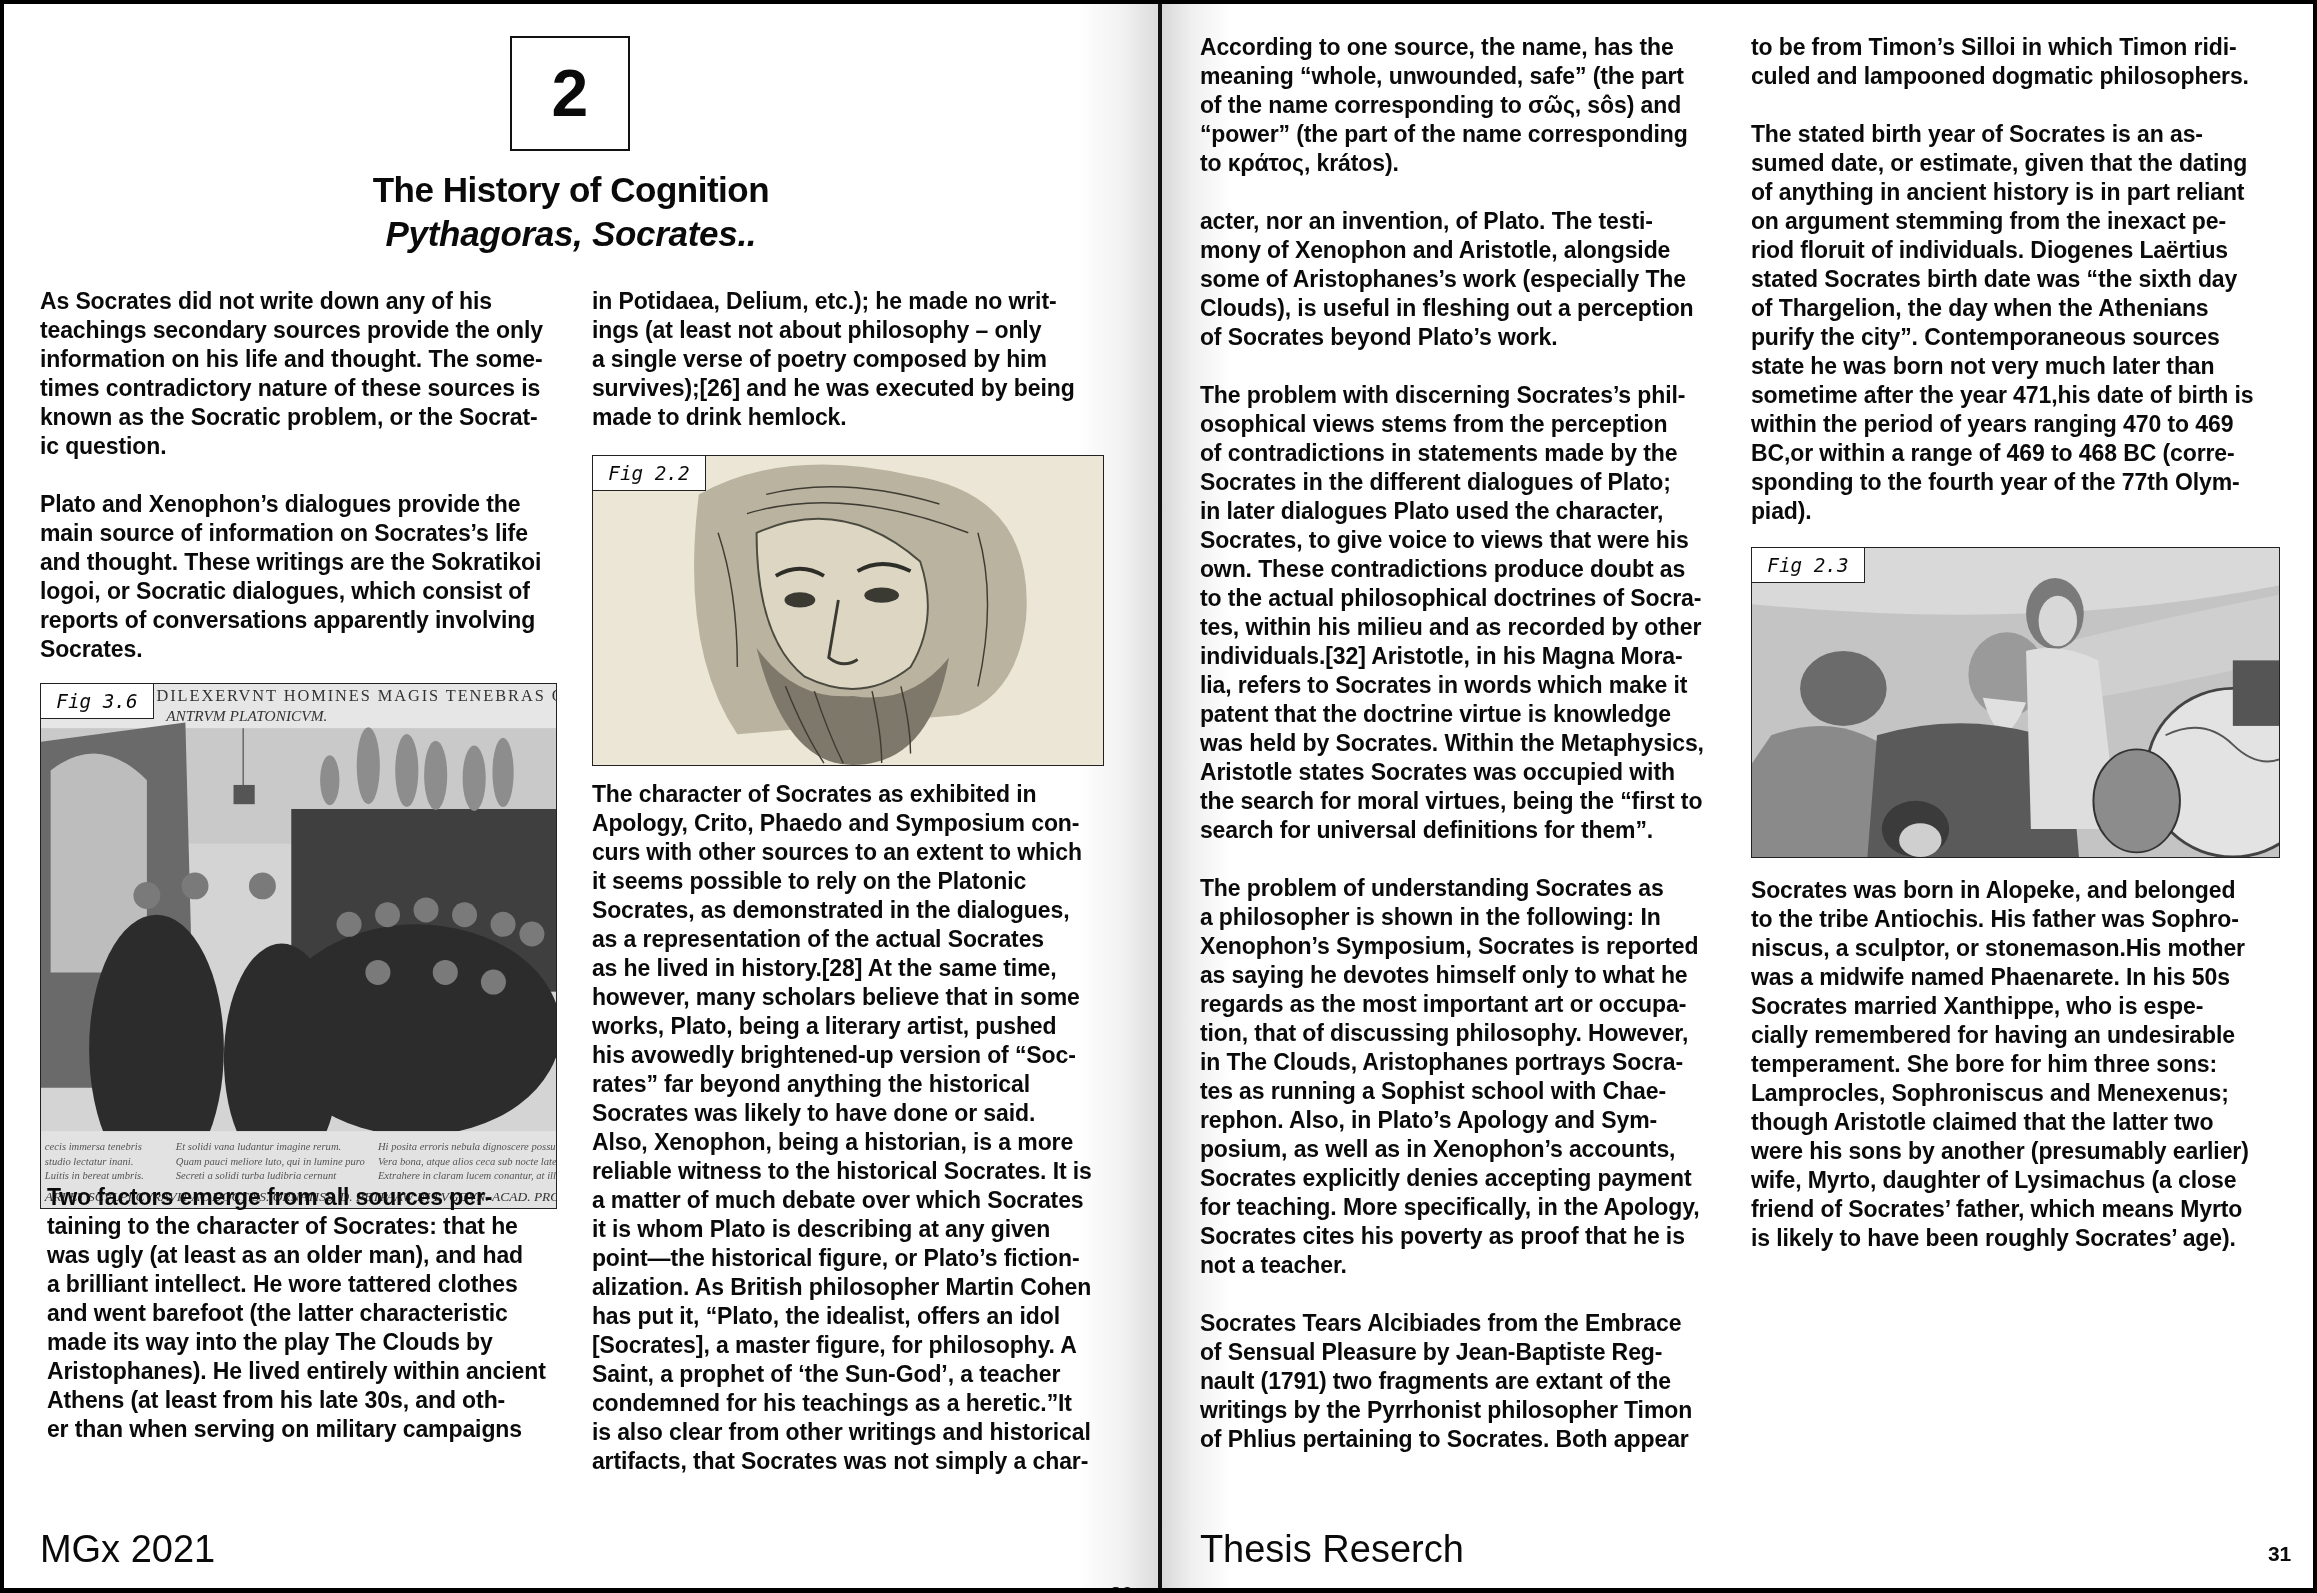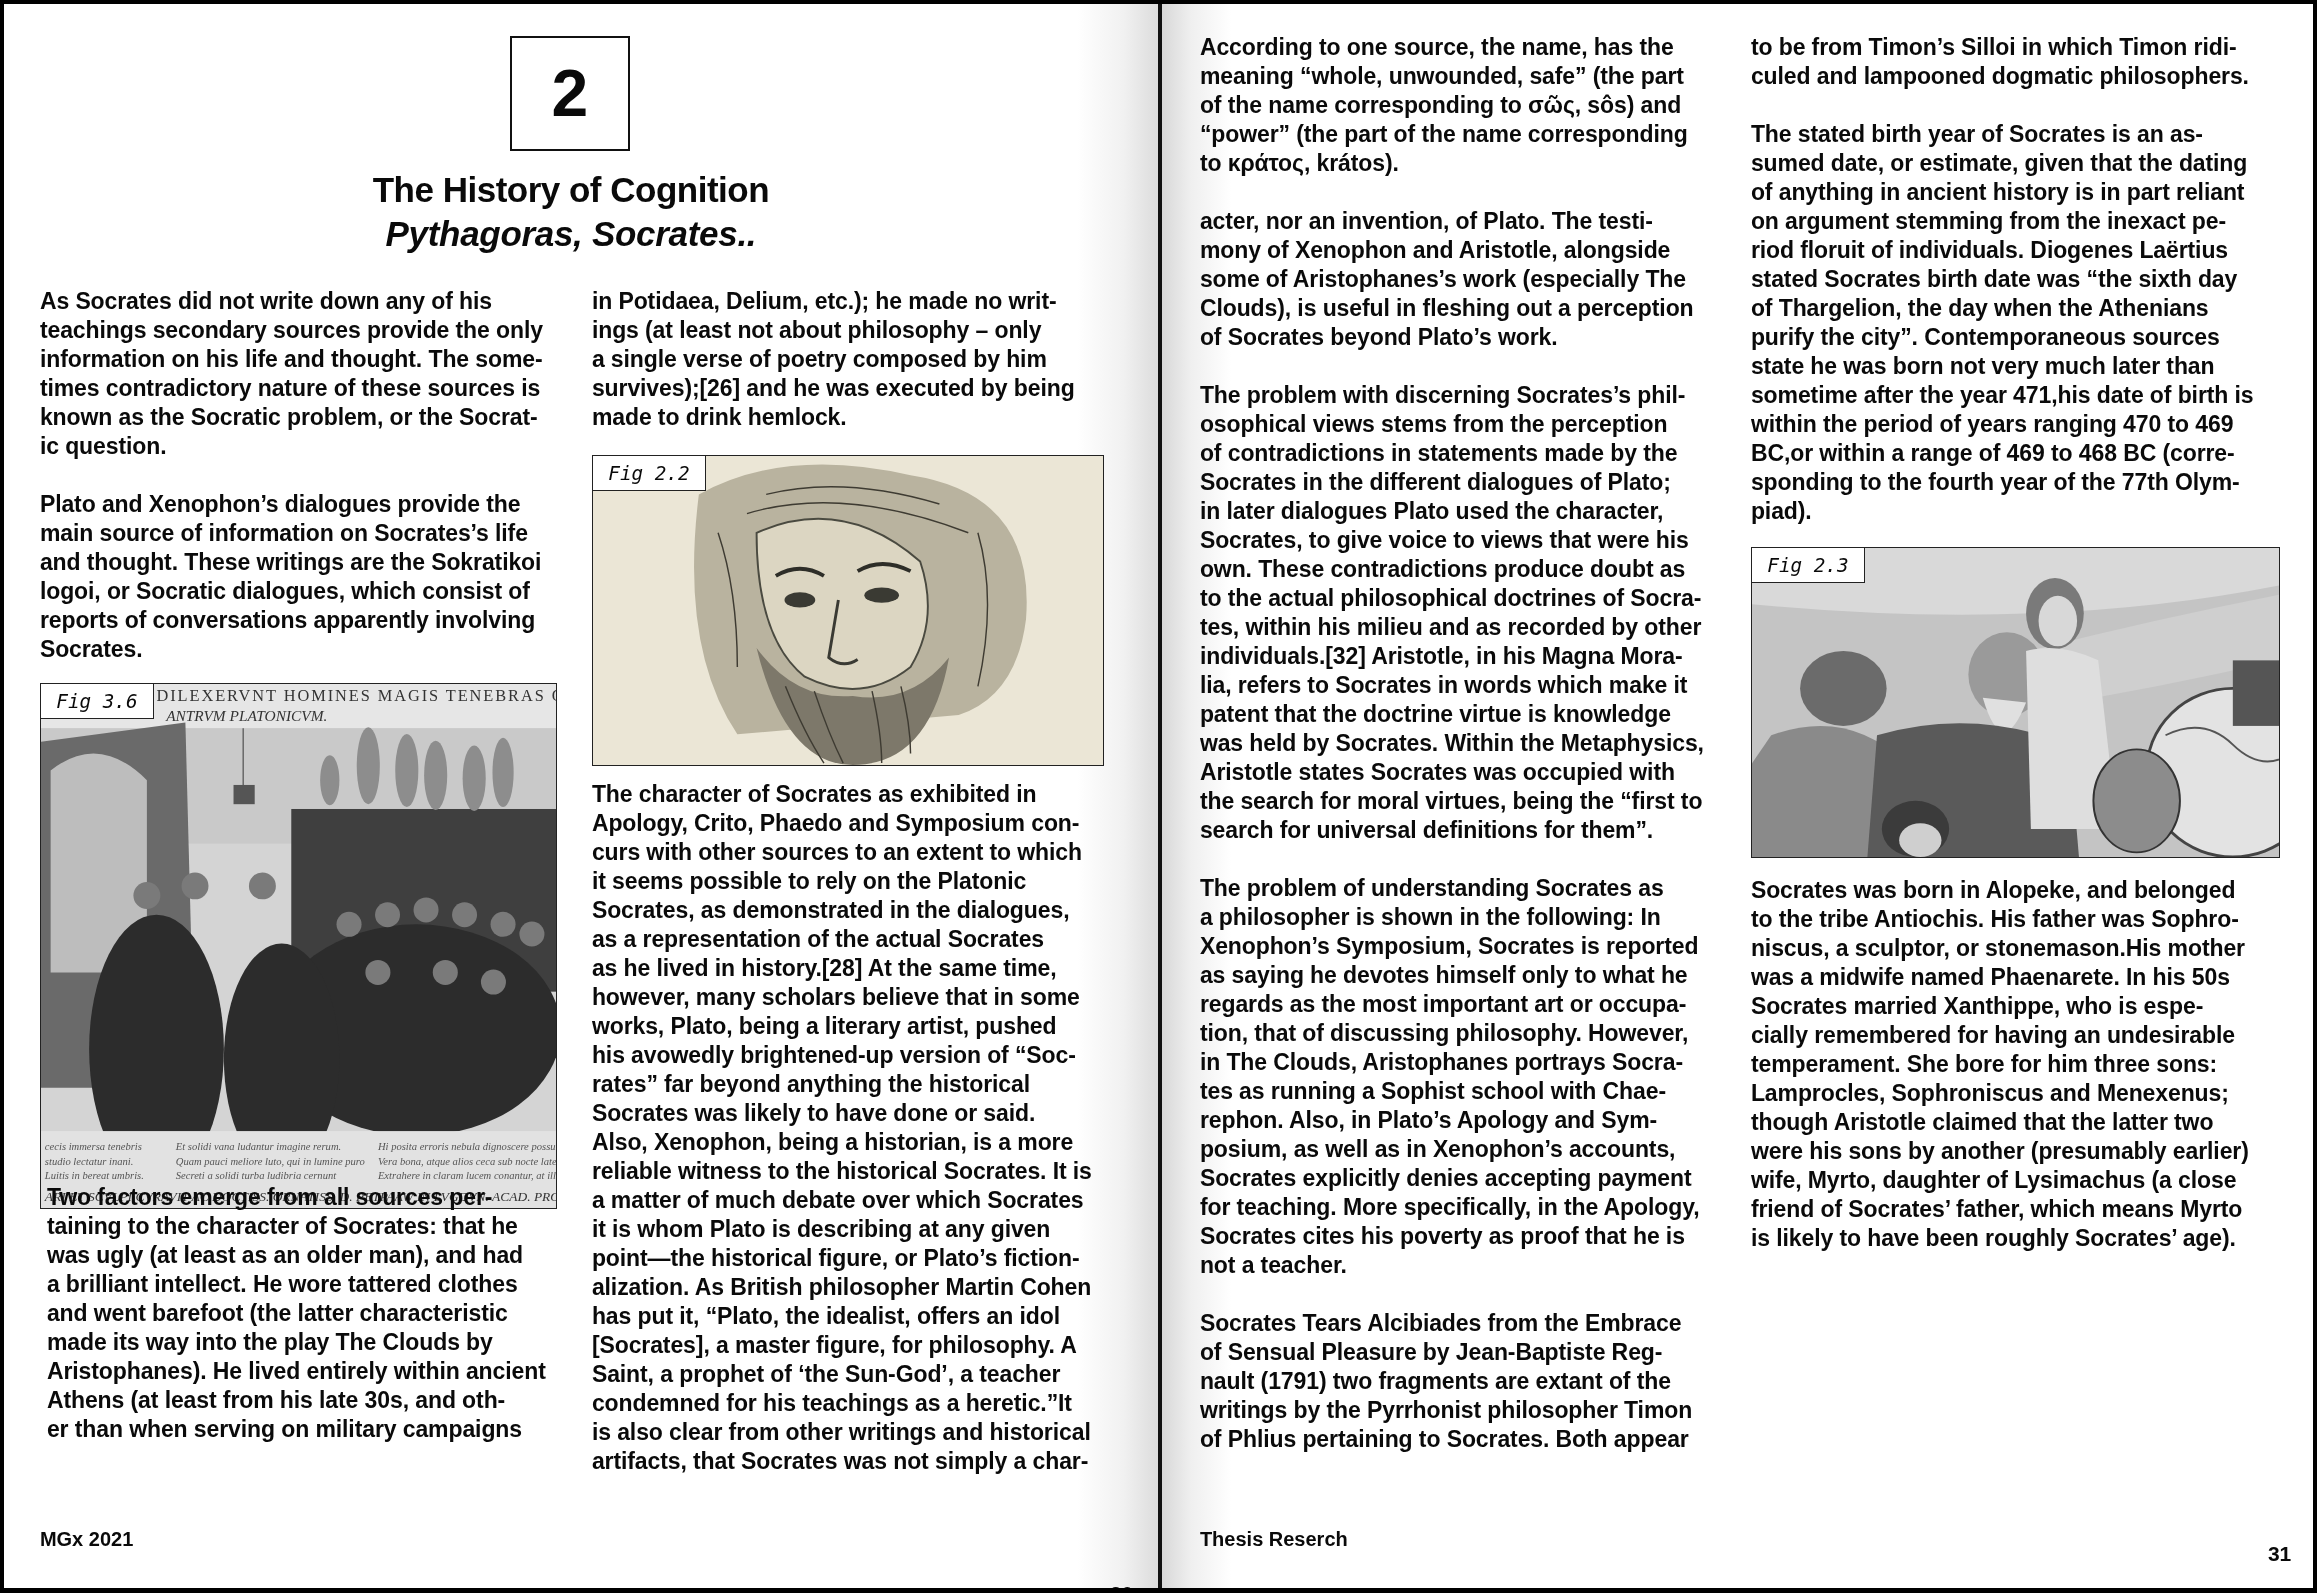--- a/index.html
+++ b/index.html
@@ -21,21 +21,21 @@
     display:flex; align-items:center; justify-content:center; font-size:66px; font-weight:bold; box-sizing:border-box; }
   .title { position:absolute; left:0; width:1134px; text-align:center; font-weight:bold; }
   .title.main { top:166px; font-size:35px; letter-spacing:-0.5px; }
   .title.sub { top:210px; font-size:35px; font-style:italic; letter-spacing:-0.3px; }
 
   .fig { position:absolute; border:1.9px solid #222; box-sizing:border-box; overflow:hidden; }
   .fig-label { position:absolute; left:0; top:0; background:#fff; border-right:1.9px solid #222; border-bottom:1.9px solid #222;
     font-family:"DejaVu Sans Mono", monospace; font-size:19.3px; padding:5.8px 15.4px 5.8px 15.4px; z-index:3;font-style:italic; }
   .fig svg { position:absolute; left:0; top:0; width:100%; height:100%; }
 
-  .footer-left { position:absolute; font-weight:bold; font-size:20px; }
+  .footer-left { position:absolute; font-weight:normal; font-size:38px; }
   .page-num { position:absolute; font-weight:bold; font-size:21px; }
 </style>
 </head>
 <body>
 
 <div class="spread">
 
   <div class="page left">
 
     <div class="chapter-box">

